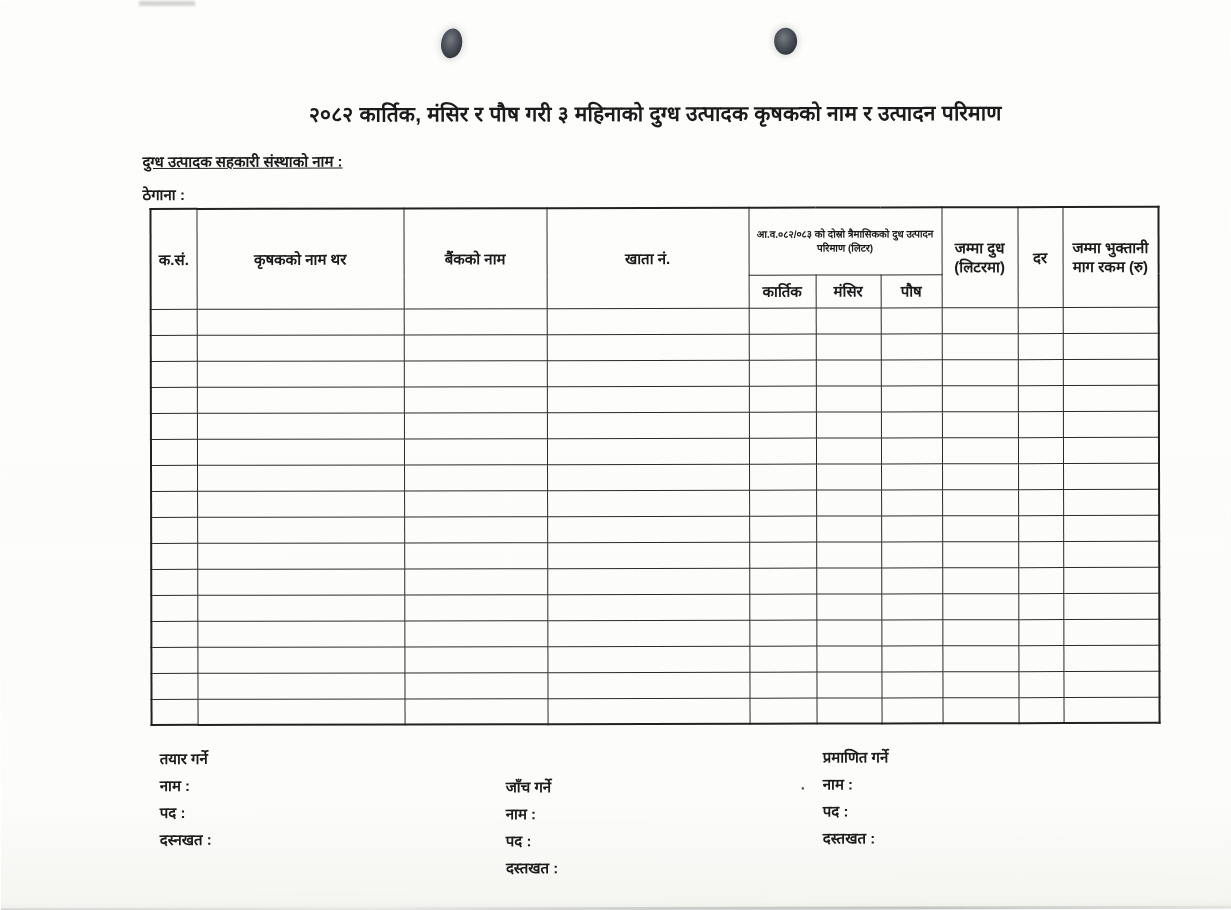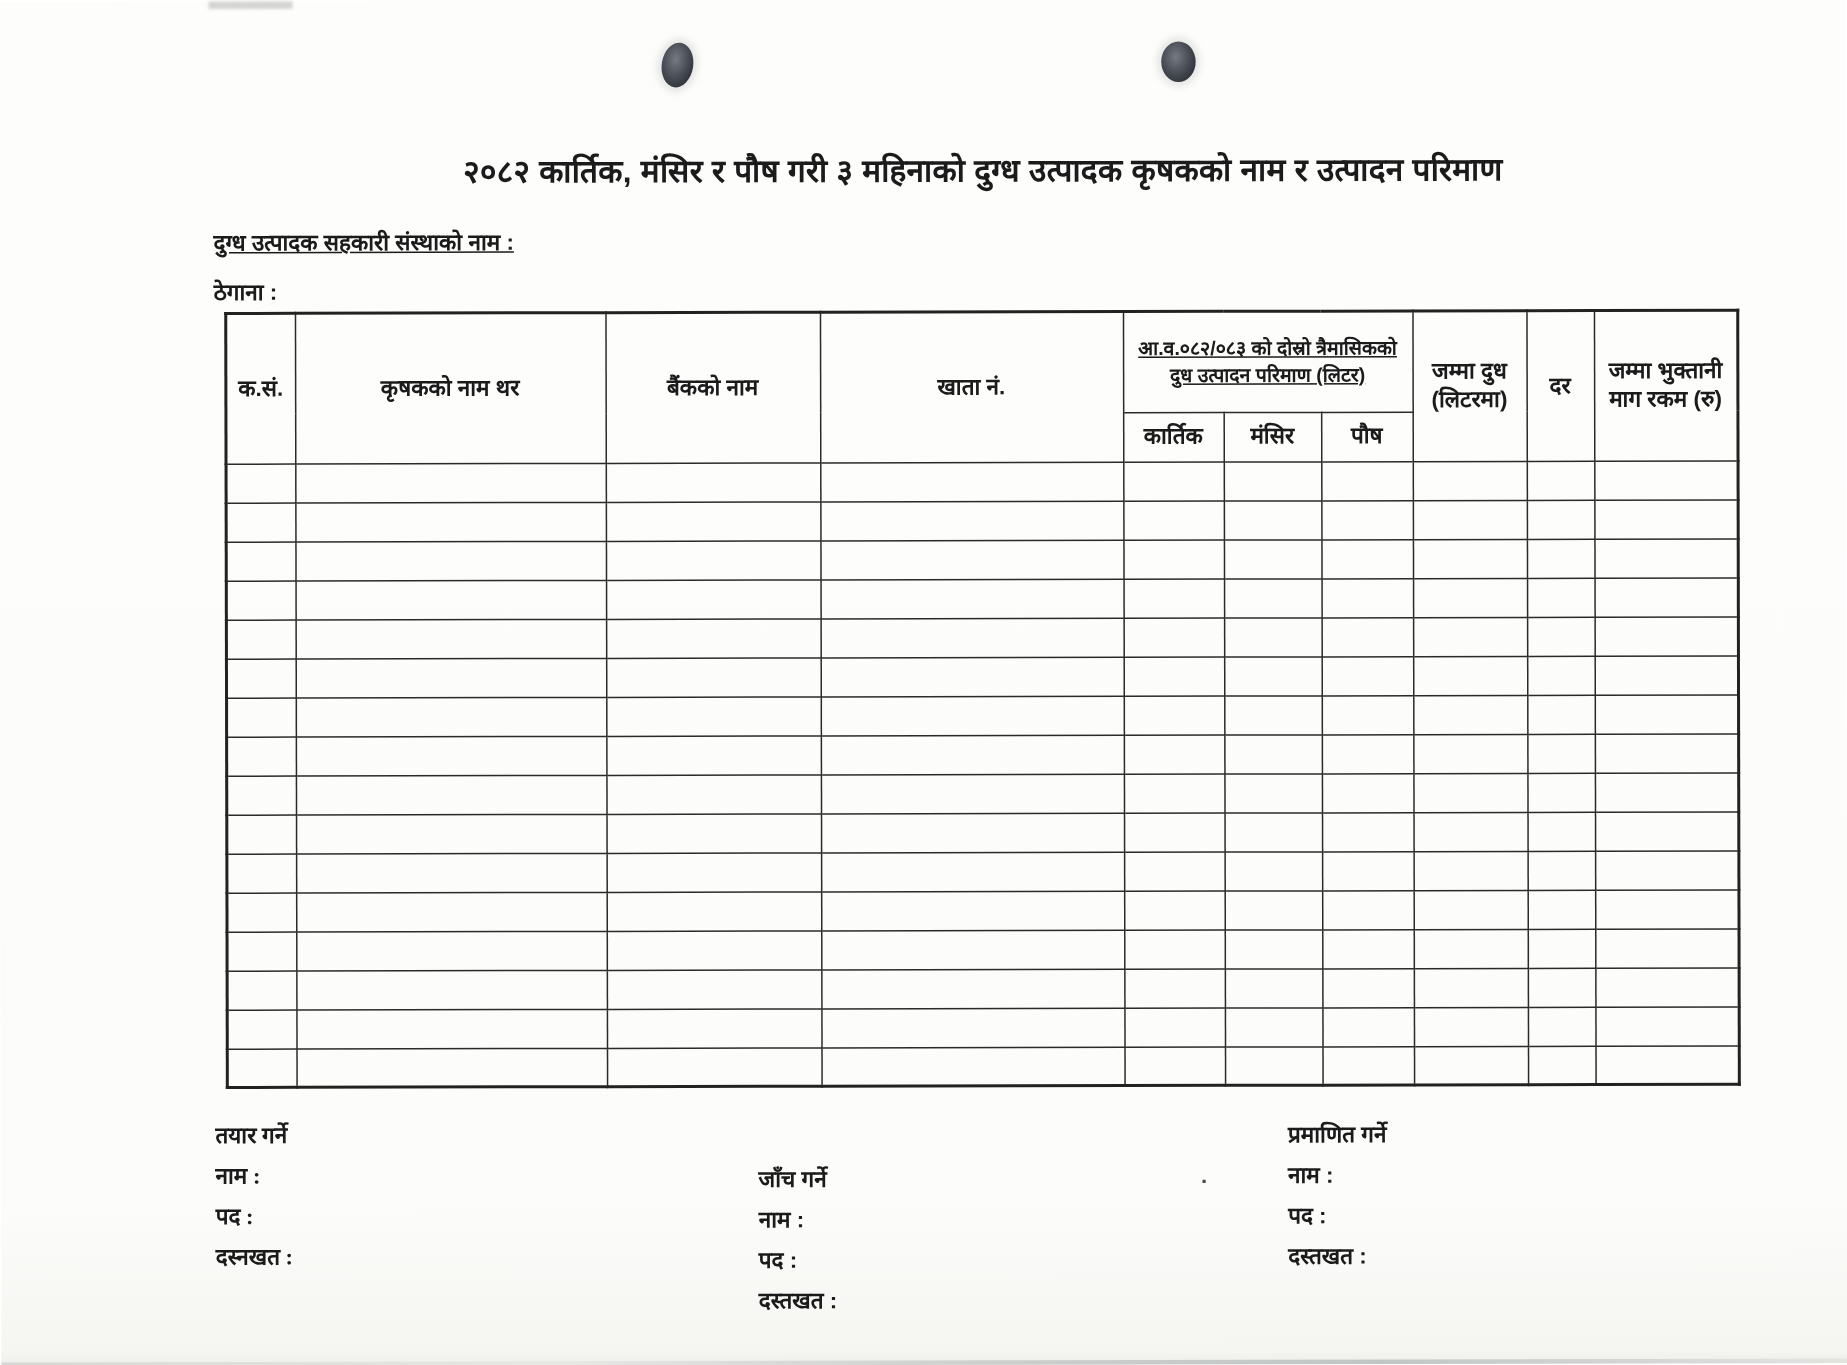--- a/index.html
+++ b/index.html
@@ -59,34 +59,34 @@
     border: 1.5px solid #2a2a2a;
     padding: 0 2px;
     overflow: hidden;
   }
   table.form-grid { border: 2px solid #222; }
   table.form-grid thead th {
     font-size: 15px; font-weight: bold;
     text-align: center; vertical-align: middle;
     line-height: 1.3;
   }
-  table.form-grid thead th.group-head { font-size: 13px; line-height: 1.35; text-decoration: underline; }
+  table.form-grid thead th.group-head { font-size: 10px; line-height: 1.35; }
   tr.hrow1 { height: 67px; }
   tr.hrow2 { height: 33px; }
   table.form-grid tbody tr { height: 26px; }
   table.form-grid tbody td { background: transparent; }
 
   .sig-block {
     position: absolute; top: 744px;
     font-size: 15px; font-weight: bold;
     line-height: 27px;
   }
-  .sig-prepared  { left: 143px; font-family: Liberation Serif, serif; }
+  .sig-prepared  { left: 159px; }
   .sig-checked   { left: 505px; margin-top: 29px; }
-  .sig-certified { left: 822px; margin-left: 36px; }
+  .sig-certified { left: 822px; }
   .sig-block div { white-space: nowrap; }
 
   .stray-dot { position: absolute; left: 800px; top: 776px; font-size: 15px; font-weight: bold; color: #4a4a4a; }
 </style>
 </head>
 <body>
 
 <div class="sheet">
 
   <div class="top-smudge"></div>

